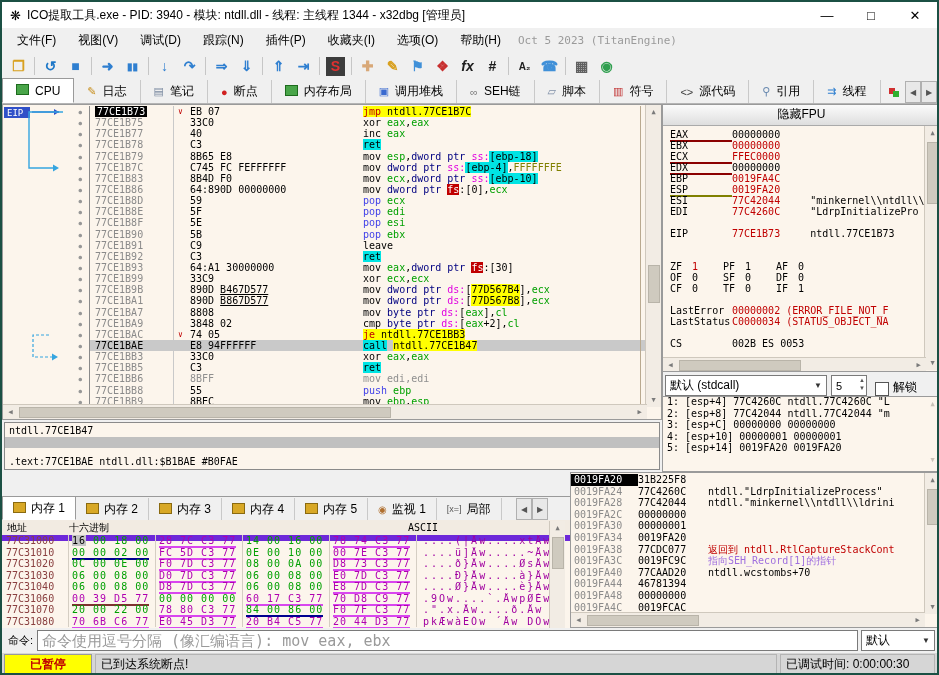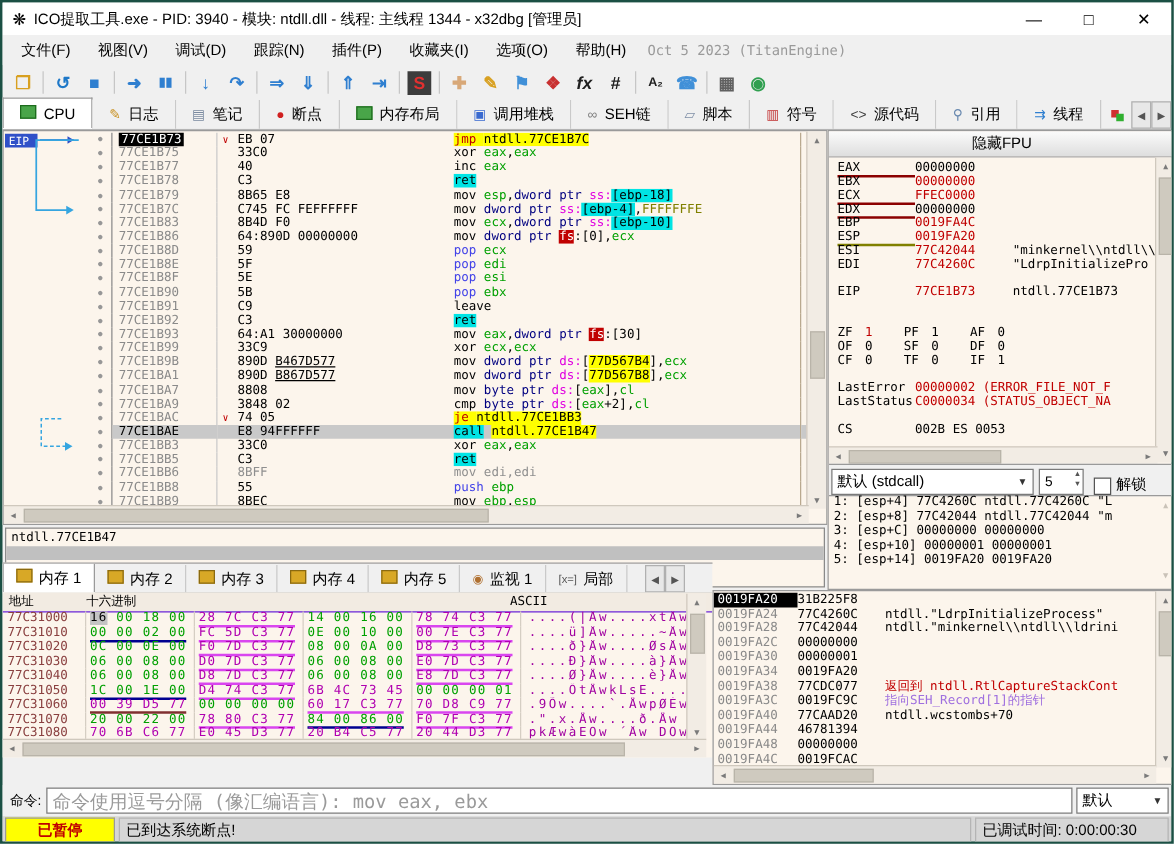--- a/index.html
+++ b/index.html
@@ -69,26 +69,26 @@
   .spin .ud{position:absolute;right:1px;top:0;font-size:6px;line-height:8px;color:#555;text-align:center}
   .cb{width:12px;height:12px;border:1px solid #555;background:#fff;margin:0 4px 0 8px}
   #argrows{position:absolute;left:0;top:291px;width:262px;height:74px;overflow:hidden}
   .arow{height:11.5px;line-height:11.5px;font-size:10px;padding-left:4px;white-space:nowrap;color:#000}
   
   #infobox{left:2px;top:420px;width:656px;height:48px;border:1px solid #8a8a8a;background:#fcf5ec;font-family:"DejaVu Sans Mono",monospace;font-size:10px}
   #info-band{position:absolute;left:0;top:14px;width:100%;height:11px;background:#c0c0c0}
   #info-l1{position:absolute;left:4px;top:2px}
   #info-l3{position:absolute;left:4px;top:33px}
   
-  #dump{left:0;top:448px;width:568px;height:156px;border-top:1px solid #9a9a9a;background:#fcf5ec}
+  #dump{left:0;top:494px;width:568px;height:156px;border-top:1px solid #9a9a9a;background:#fcf5ec}
   #dumptabs{position:absolute;left:0;top:0;width:100%;height:23px;background:#f0f0f0;border-bottom:1px solid #b0b0b0;display:flex;align-items:flex-end;font-family:"Liberation Sans",sans-serif}
   .dtab{display:flex;align-items:center;height:22px;padding:0 10px;border-right:1px solid #c9c9c9;white-space:nowrap}
   .dtab.active{background:#fff;border:1px solid #9a9a9a;border-bottom:1px solid #fff}
   .dtab .ticon{margin-right:5px;font-size:10px}
-  #dumphdr{position:absolute;left:0;top:23px;width:100%;height:15px;background:#f2ebe2;border-bottom:1px solid #6d28d9;font-size:10px;line-height:15px}
+  #dumphdr{position:absolute;left:0;top:23px;width:100%;height:15px;background:#f2ebe2;border-bottom:6px solid #6d28d9;font-size:10px;line-height:15px}
   #dumphdr span{position:absolute;top:0}
   #dumprows{position:absolute;left:0;top:38px;width:548px;height:104px;overflow:hidden}
   .mrow{display:flex;height:11.5px;line-height:11.5px;font-size:10px;white-space:nowrap}
   .m-addr{width:62px;padding-left:4px;color:#8a4040;flex-shrink:0}
   .m-grp{width:83px;padding-left:3px;border-left:1px solid #d5cec3;flex-shrink:0;letter-spacing:1px}
   .m-asc{width:140px;padding-left:6px;border-left:1px solid #d5cec3;letter-spacing:2px;color:#a000a0;overflow:hidden}
   .g-g{color:#00a000}.g-p{color:#b000b0}
   .u-r{border-bottom:2px solid #d946ef}.u-n{border-bottom:2px solid #000090}.u-m{border-bottom:2px solid #803030}
   .selbyte{background:#c4c4c4;color:#000}
   
@@ -684,28 +684,20 @@
       </div>
       <div class="mrow">
         <span class="m-addr">77C31040</span>
         <span class="m-grp"><span class="g-g">06 00 08 00</span></span>
         <span class="m-grp"><span class="u-r g-p">D8 7D C3 77</span></span>
         <span class="m-grp"><span class="g-g">06 00 08 00</span></span>
         <span class="m-grp"><span class="u-r g-p">E8 7D C3 77</span></span>
         <span class="m-asc">....Ø}Åw....è}Åw</span>
       </div>
       <div class="mrow">
-        <span class="m-addr">77C31050</span>
-        <span class="m-grp"><span class="u-n g-g">1C 00 1E 00</span></span>
-        <span class="m-grp"><span class="u-r g-p">D4 74 C3 77</span></span>
-        <span class="m-grp"><span class="g-p">6B 4C 73 45</span></span>
-        <span class="m-grp"><span class="g-g">00 00 00 01</span></span>
-        <span class="m-asc">....ÔtÅwkLsE....</span>
-      </div>
-      <div class="mrow">
         <span class="m-addr">77C31060</span>
         <span class="m-grp"><span class="u-m g-p">00 39 D5 77</span></span>
         <span class="m-grp"><span class="g-g">00 00 00 00</span></span>
         <span class="m-grp"><span class="u-r g-p">60 17 C3 77</span></span>
         <span class="m-grp"><span class="u-r g-p">70 D8 C9 77</span></span>
         <span class="m-asc">.9Õw....`.ÅwpØÉw</span>
       </div>
       <div class="mrow">
         <span class="m-addr">77C31070</span>
         <span class="m-grp"><span class="g-g">20 00 22 00</span></span>

